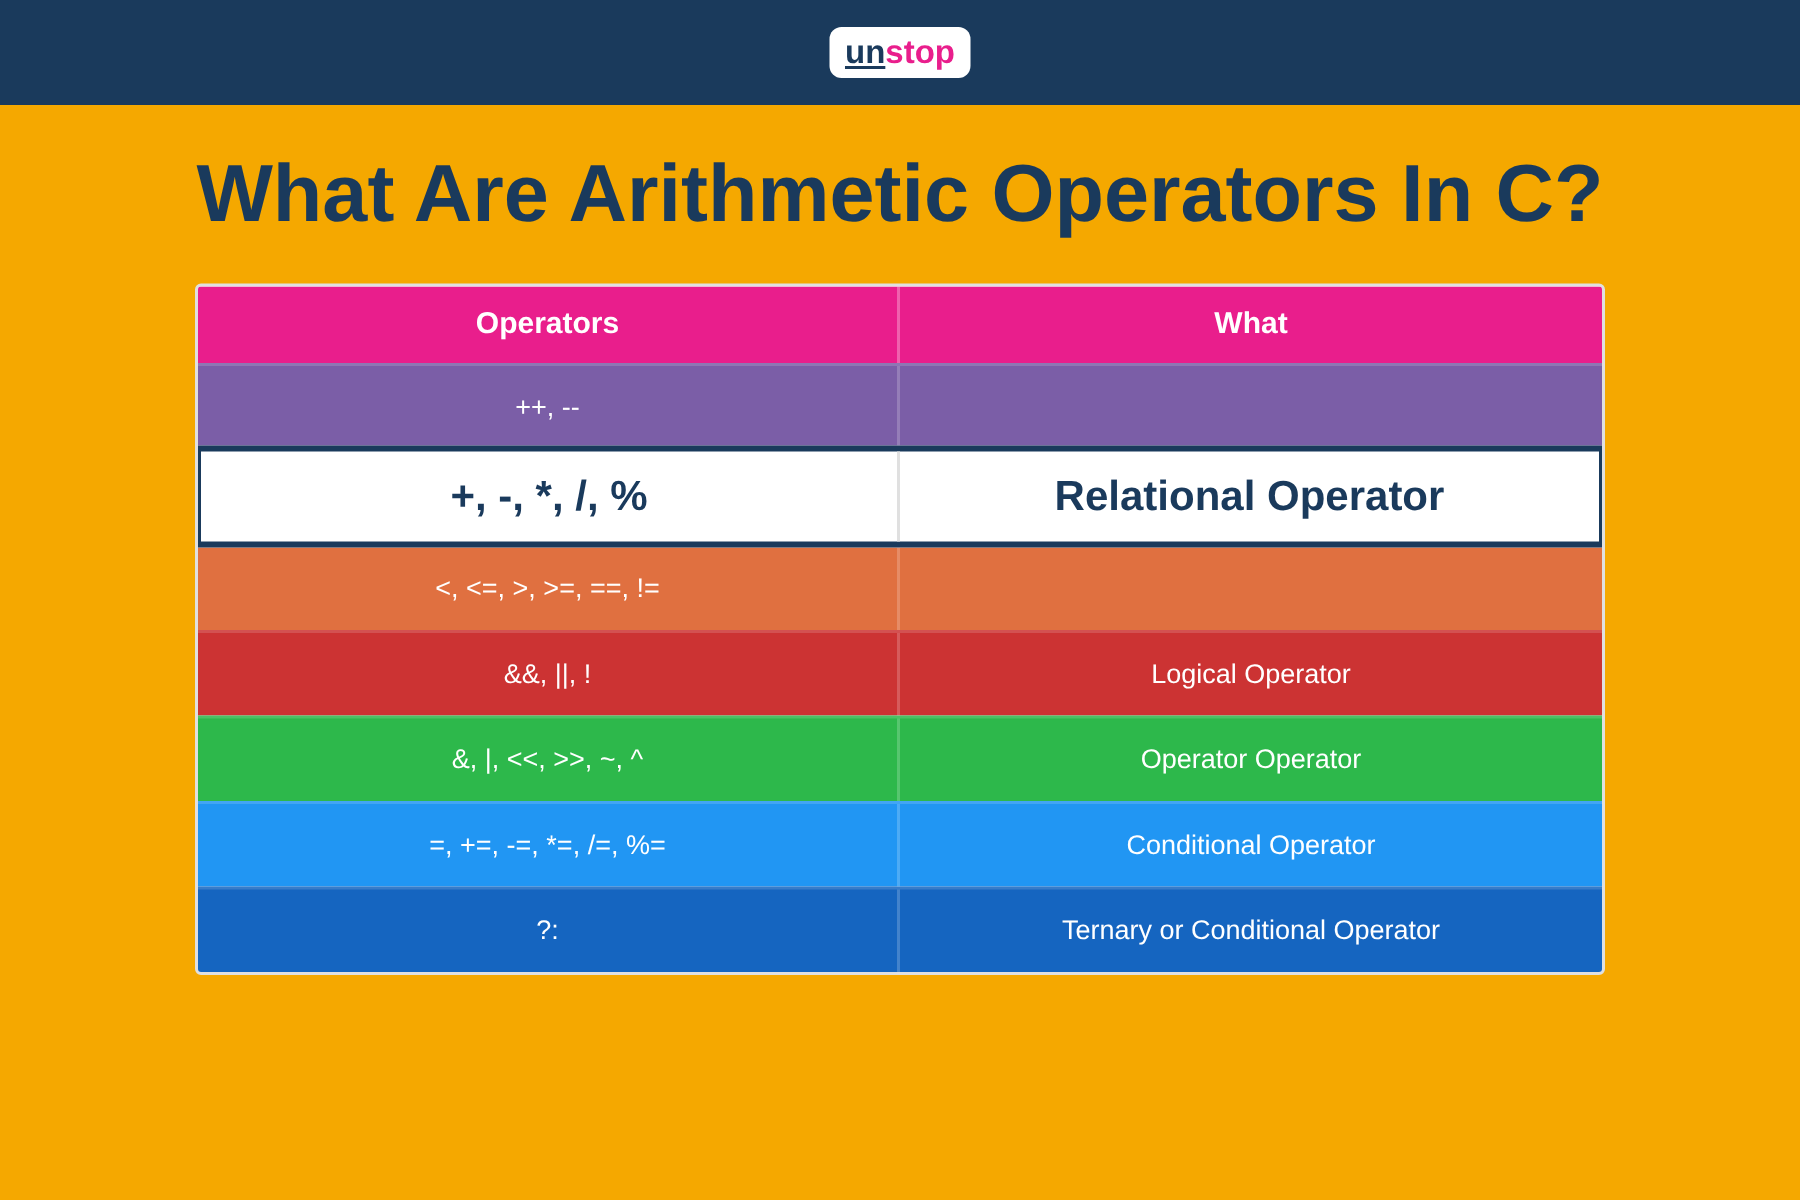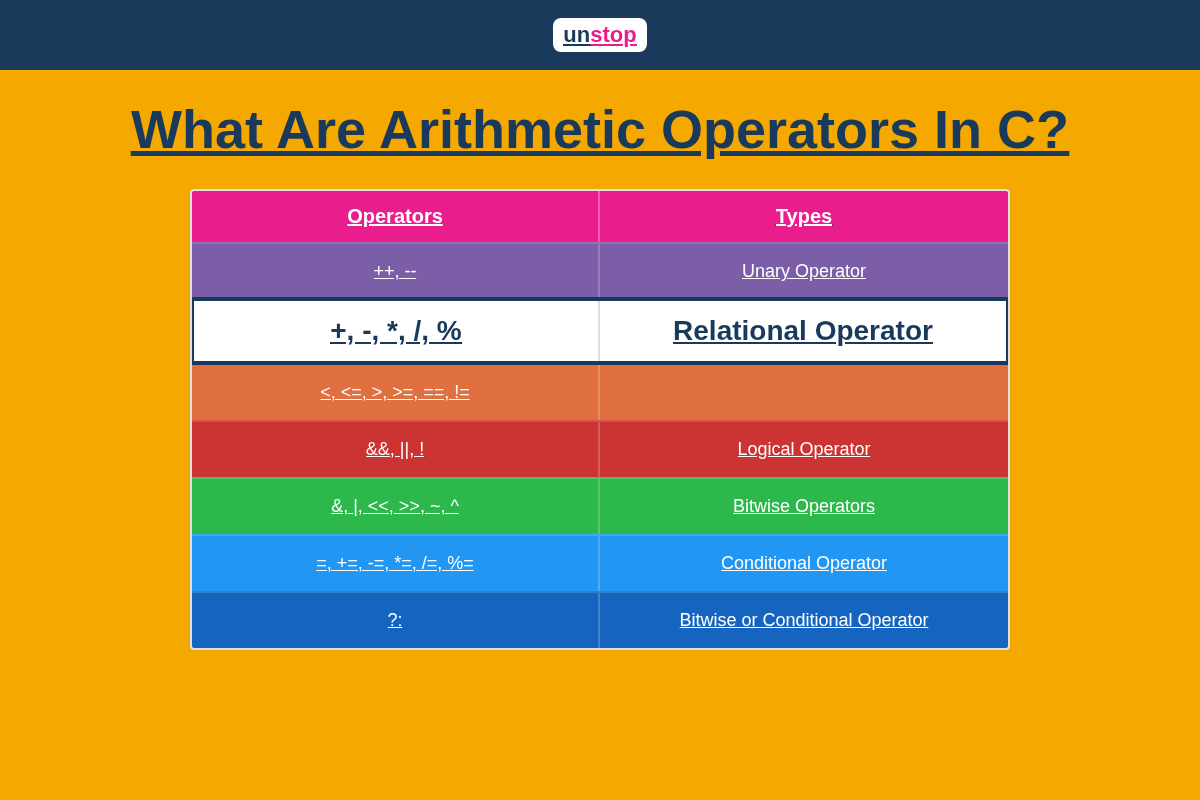--- a/index.html
+++ b/index.html
@@ -1,15 +1,15 @@
 <!DOCTYPE html>
 <html><head>
   <meta charset="utf-8">
   <style>
-    * { margin: 0; padding: 0; box-sizing: border-box; text-decoration: underline; }
+    * { margin: 0; padding: 0; box-sizing: border-box; }
     body {
       width: 1200px;
       height: 800px;
       overflow: hidden;
       font-family: 'Arial', sans-serif;
       display: flex;
       flex-direction: column;
     }
 
     .header {
@@ -66,21 +66,21 @@
       color: #1a3a5c;
       text-align: center;
       margin-bottom: 30px;
       line-height: 1.1;
     }
 
     .table-container {
       background: white;
       border-radius: 4px;
       overflow: hidden;
-      width: 820px;
+      width: 940px;
       border: 2px solid #e0e0e0;
     }
 
     .table-header {
       display: grid;
       grid-template-columns: 1fr 1fr;
       background-color: #e91e8c;
     }
 
     .table-header-cell {
@@ -173,46 +173,45 @@
     </div>
   </div>
 </header>
 
 <main class="main-content">
   <h1 class="page-title">What Are Arithmetic Operators In C?</h1>
 
   <div class="table-container">
     <div class="table-header">
       <div class="table-header-cell">Operators</div>
-      <div class="table-header-cell">Types</div>
+      <div class="table-header-cell">What</div>
     </div>
 
     <div id="table-body">
         <div class="table-row row-divider row-purple">
       <div class="table-cell">++, --</div>
-      <div class="table-cell">Unary Operator</div>
     </div>
         <div class="table-row row-highlighted">
       <div class="table-cell">+, -, *, /, %</div>
       <div class="table-cell">Relational Operator</div>
     </div>
         <div class="table-row row-divider row-orange">
       <div class="table-cell">&lt;, &lt;=, &gt;, &gt;=, ==, !=</div>
     </div>
         <div class="table-row row-divider row-red">
       <div class="table-cell">&amp;&amp;, ||, !</div>
       <div class="table-cell">Logical Operator</div>
     </div>
         <div class="table-row row-divider row-green">
       <div class="table-cell">&amp;, |, &lt;&lt;, &gt;&gt;, ~, ^</div>
-      <div class="table-cell">Bitwise Operators</div>
+      <div class="table-cell">Operator Operator</div>
     </div>
         <div class="table-row row-divider row-blue">
       <div class="table-cell">=, +=, -=, *=, /=, %=</div>
       <div class="table-cell">Conditional Operator</div>
     </div>
         <div class="table-row row-divider row-dark-blue">
       <div class="table-cell">?:</div>
-      <div class="table-cell">Bitwise or Conditional Operator</div>
+      <div class="table-cell">Ternary or Conditional Operator</div>
     </div>
       </div>
   </div>
 </main>
 
 </body></html>

